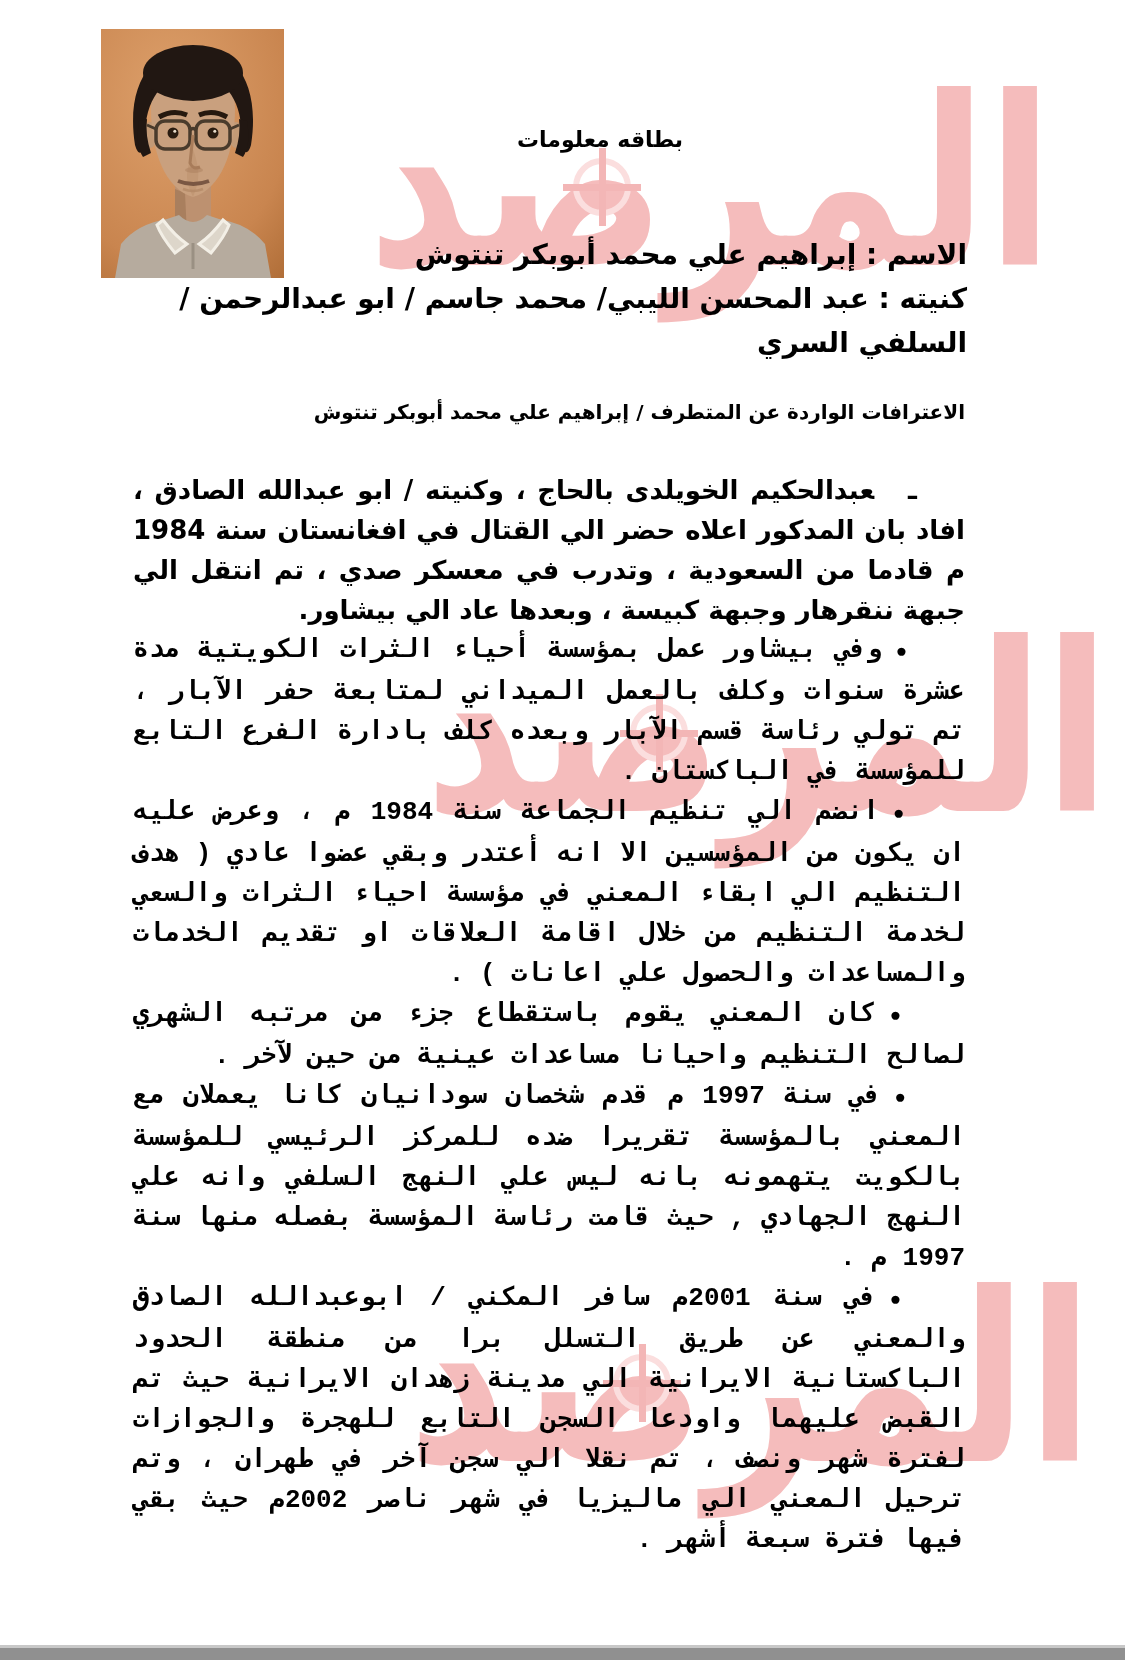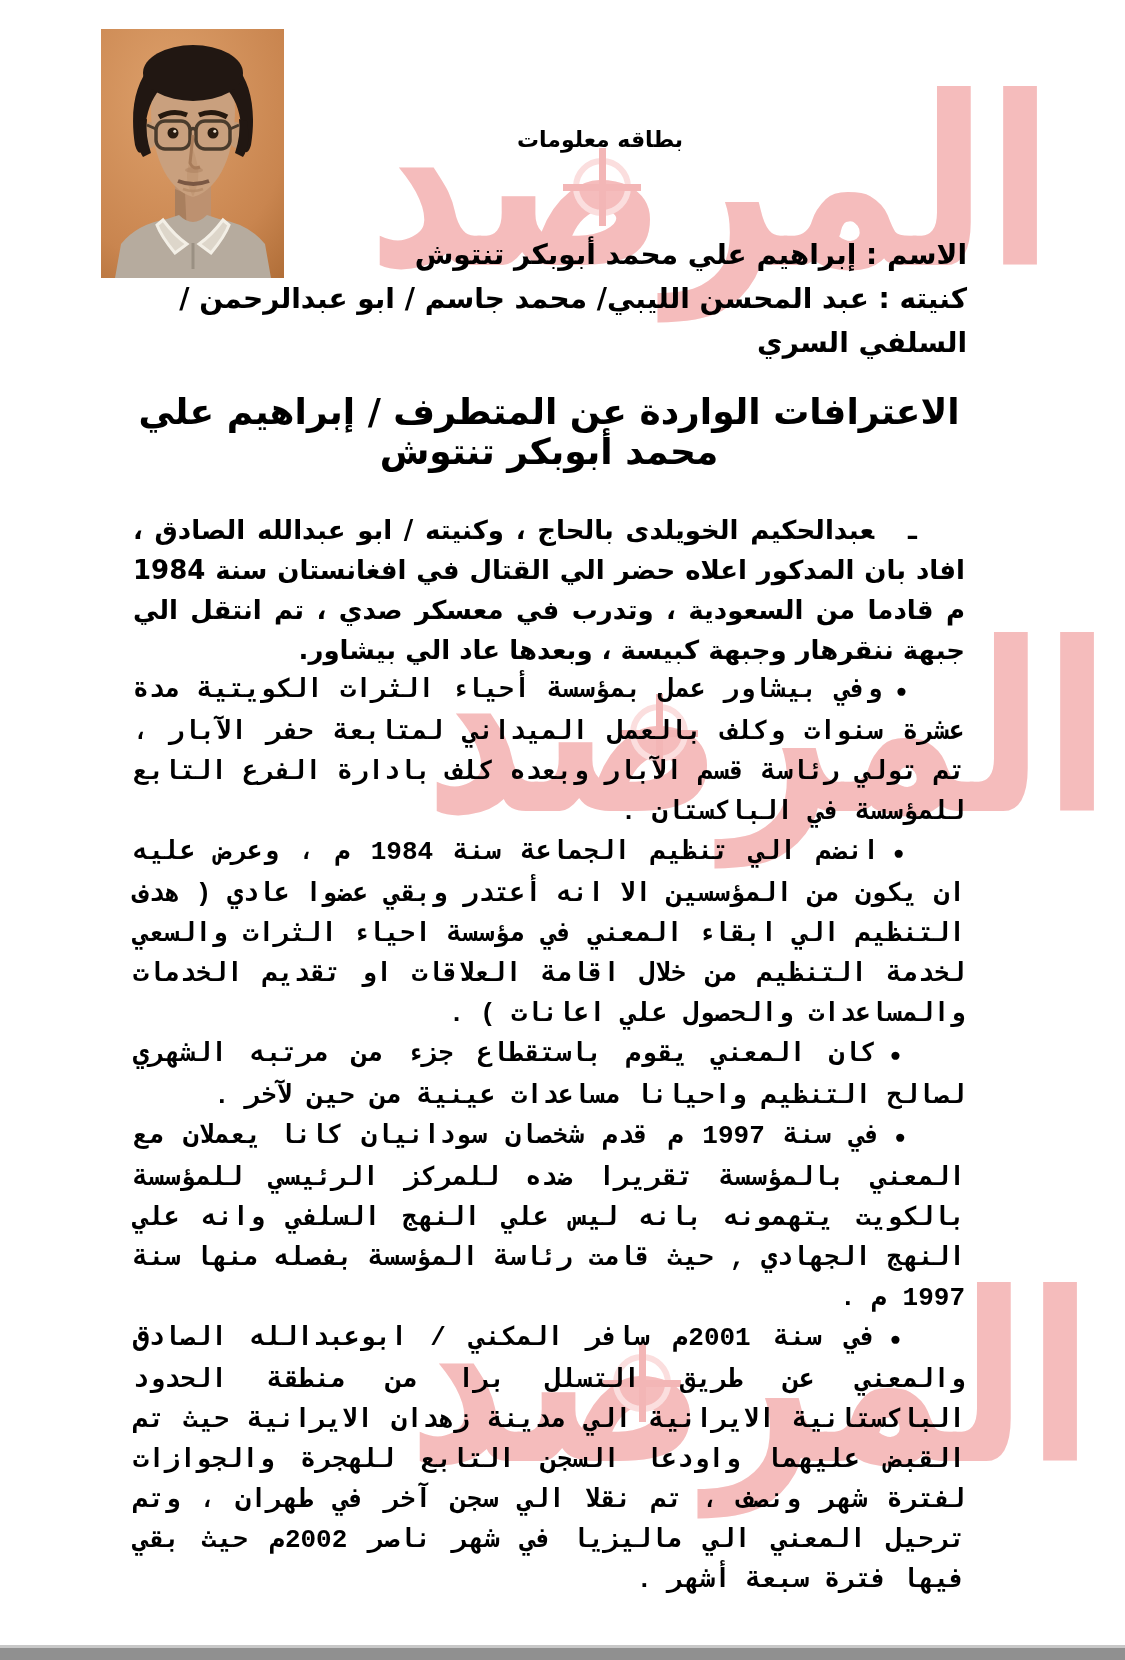--- a/index.html
+++ b/index.html
@@ -72,22 +72,22 @@
   }
 
   
   .body {
     position:absolute; left:133px; right:160px; top:392px;
     z-index:3;
     direction:rtl;
     font-weight:bold;
   }
   .heading {
-    text-align:center;
-    font-size:36px;
+    text-align:right;
+    font-size:20px;
     line-height:40px;
     margin:0 0 38px 0;
   }
   .para {
     margin:0;
     font-size:26px;
     line-height:40px;
     text-align:justify;
   }
   .intro { text-indent:48px; }

